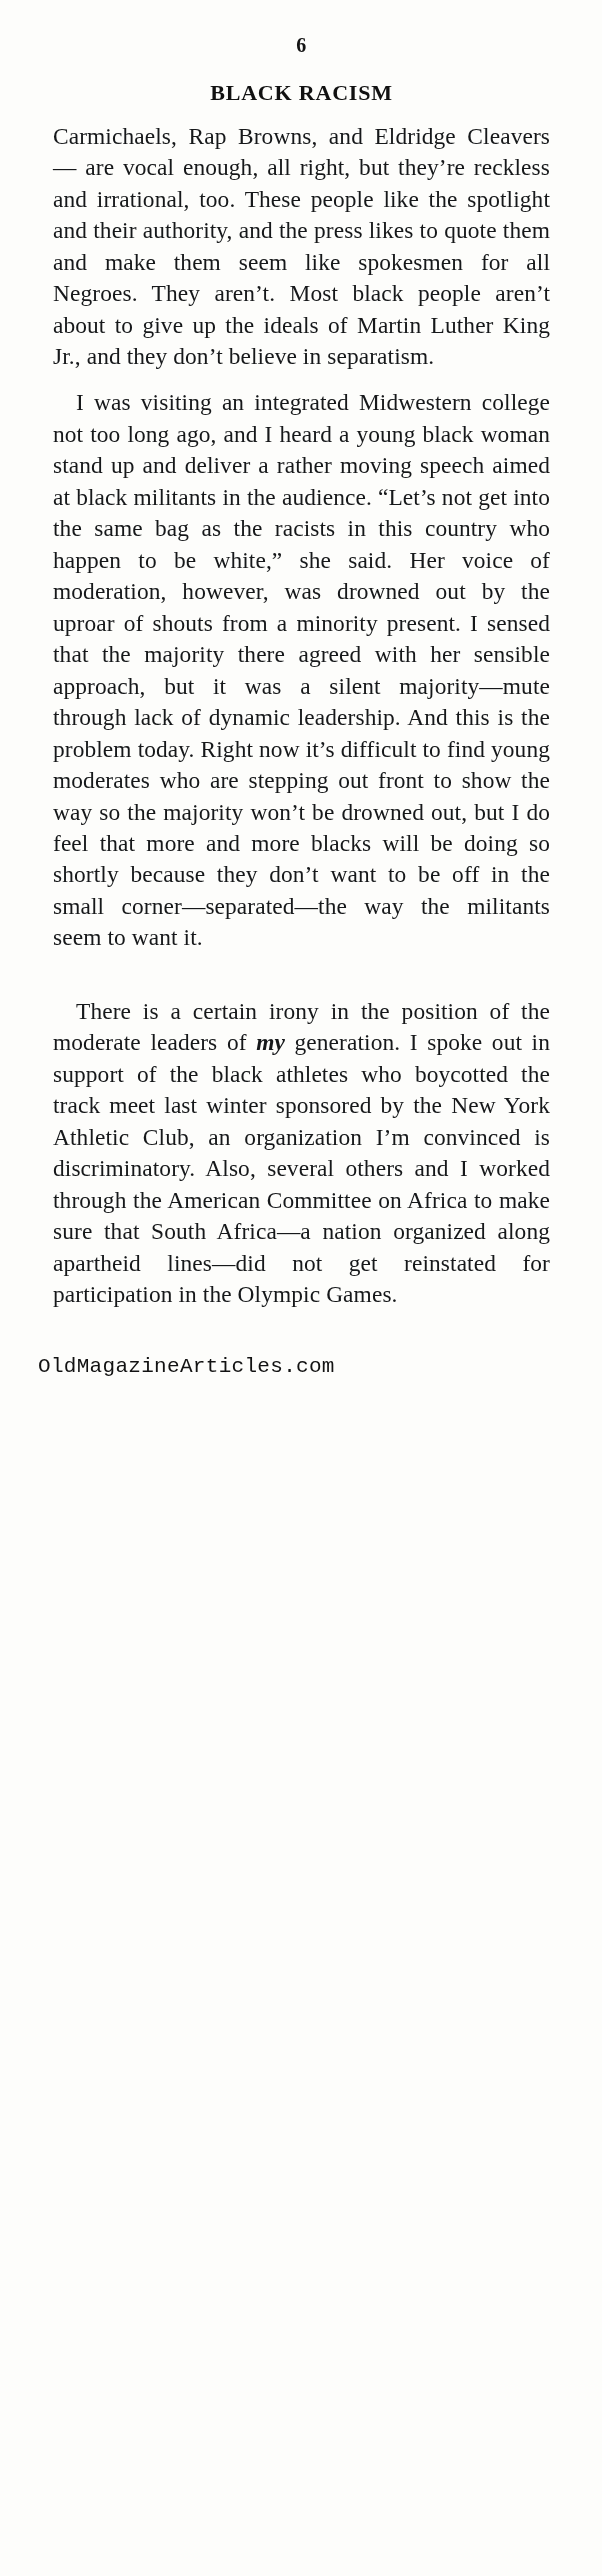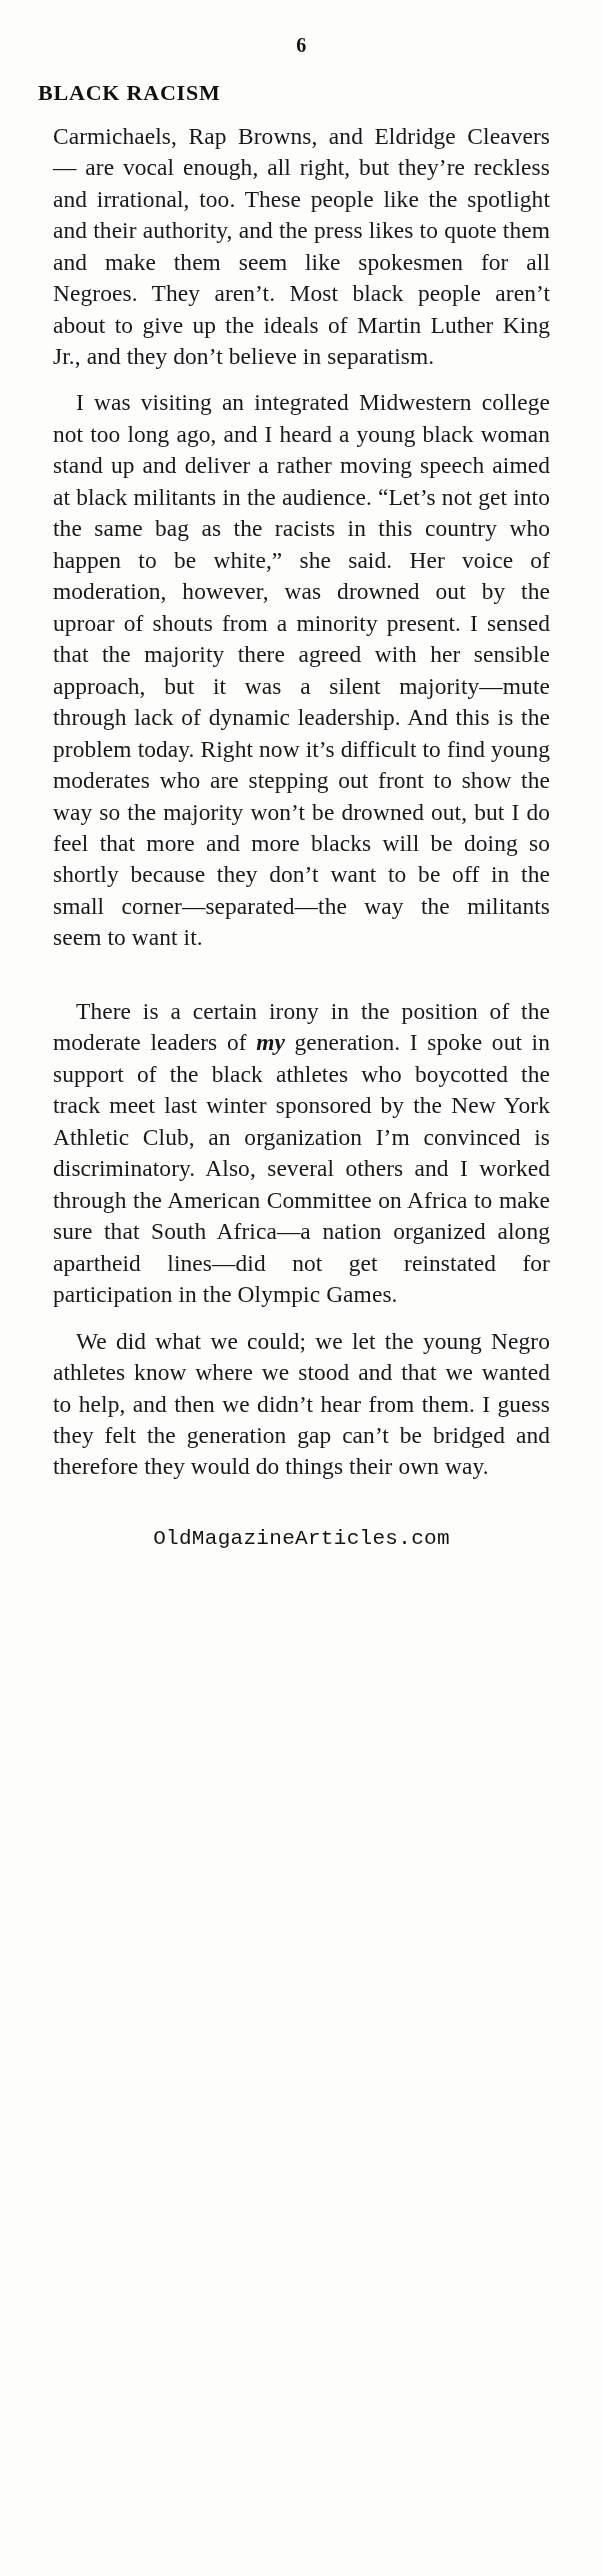--- a/index.html
+++ b/index.html
@@ -24,21 +24,21 @@
   .page-number {
     text-align: center;
     font-family: "Liberation Serif", serif;
     font-weight: bold;
     font-size: 20px;
     letter-spacing: 0.3px;
     color: #141414;
     margin: 6.7px 0 23px 0;
   }
   .article-title {
-    text-align: left;
+    text-align: center;
     font-family: "Liberation Serif", serif;
     font-weight: bold;
     font-size: 22px;
     letter-spacing: 0.8px;
     color: #111111;
     margin: 0 0 14.7px 0;
   }
   .body-text {
     font-family: "Liberation Serif", serif;
     font-size: 23.4px;
@@ -60,21 +60,20 @@
   .gap-block {
     height: 12px;
   }
   .italic {
     font-style: italic;
     font-weight: bold;
   }
   .footer {
     margin-top: 27px;
     padding: 17.4px 0 20px 0;
-    text-align: center;
     font-family: "Liberation Mono", monospace;
     font-size: 21px;
     letter-spacing: 0.3px;
     color: #121212;
     white-space: nowrap;
   }
   .footer .dotcom {
     font-family: "Liberation Mono", monospace;
   }
 </style>
@@ -90,21 +89,20 @@
   <div class="body-text">
 
     <p>Carmichaels, Rap Browns, and Eldridge Cleavers — are vocal enough, all right, but they’re reckless and irrational, too. These people like the spotlight and their authority, and the press likes to quote them and make them seem like spokesmen for all Negroes. They aren’t. Most black people aren’t about to give up the ideals of Martin Luther King Jr., and they don’t believe in separatism.</p>
 
     <p class="indent">I was visiting an integrated Midwestern college not too long ago, and I heard a young black woman stand up and deliver a rather moving speech aimed at black militants in the audience. “Let’s not get into the same bag as the racists in this country who happen to be white,” she said. Her voice of moderation, however, was drowned out by the uproar of shouts from a minority present. I sensed that the majority there agreed with her sensible approach, but it was a silent majority—mute through lack of dynamic leadership. And this is the problem today. Right now it’s difficult to find young moderates who are stepping out front to show the way so the majority won’t be drowned out, but I do feel that more and more blacks will be doing so shortly because they don’t want to be off in the small corner—separated—the way the militants seem to want it.</p>
 
     <div class="gap-block"></div>
 
     <p class="indent"><span>There is a certain irony in the position of the moderate leaders of </span><span class="italic">my</span><span> generation. I spoke out in support of the black athletes who boycotted the track meet last winter sponsored by the New York Athletic Club, an organization I’m convinced is discriminatory. Also, several others and I worked through the American Committee on Africa to make sure that South Africa—a nation organized along apartheid lines—did not get reinstated for participation in the Olympic Games.</span></p>
 
-    <p class="indent">We did what we could; we let the young Negro athletes know where we stood and that we wanted to help, and then we didn’t hear from them. I guess they felt the generation gap can’t be bridged and therefore they would do things their own way.</p>
 
 
   </div>
 
   <div class="footer">
     <span class="dotcom">OldMagazineArticles.com</span>
   </div>
 
 </div>
 

